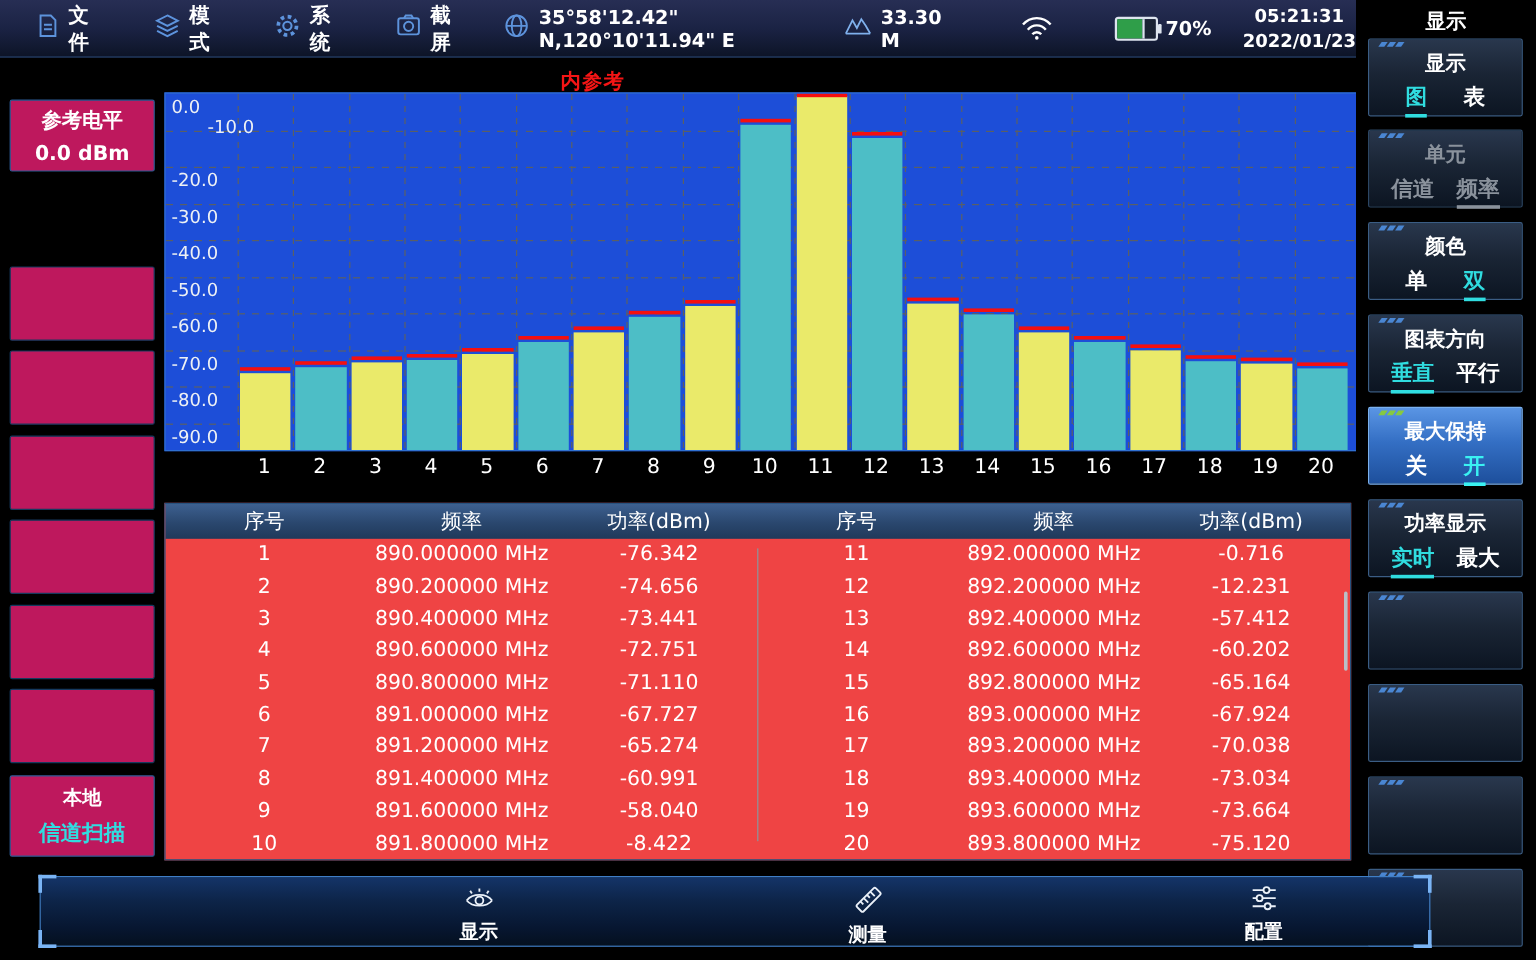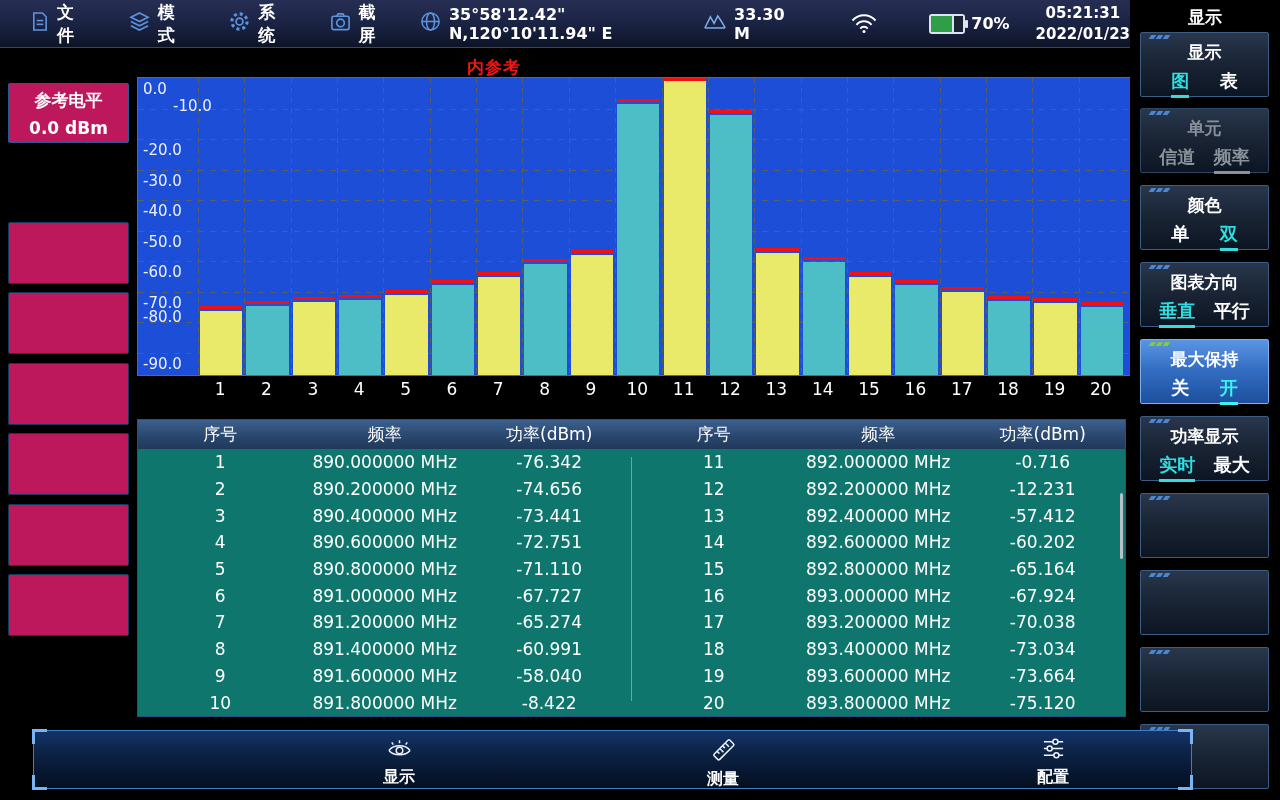--- a/index.html
+++ b/index.html
@@ -43,21 +43,21 @@
   .vgrid{position:absolute;top:0;height:100%;width:1px;
     background:repeating-linear-gradient(180deg,#5a5f64 0 5px,transparent 5px 10px);}
   .ytick{position:absolute;left:5px;color:#eef1f4;font-size:15px;}
   .bar{position:absolute;}
   .cap{position:absolute;height:3px;}
   .xlabels{position:relative;width:989px;height:27px;}
   .xtick{position:absolute;top:3px;color:#fff;font-size:17px;text-align:center;}
 
   
   .table-panel{position:absolute;left:137px;top:419px;width:989px;height:298px;box-sizing:border-box;
-    border:1px solid #28527e;background:#0f766e;}
+    border:1px solid #28527e;background:#ef4444;}
   .thead{display:flex;height:29px;align-items:center;color:#fff;font-size:17px;
     background:linear-gradient(180deg,#3d6090 0%,#2a476e 55%,#20395a 100%);}
   .thead .half,.tbody .half{width:50%;}
   .thead .half{display:flex;}
   .hcell{width:33.33%;text-align:center;}
   .tbody{position:relative;display:flex;height:267px;}
   .tbody .half{display:flex;flex-direction:column;}
   .trow{display:flex;height:26.7px;align-items:center;color:#fff;font-size:17px;}
   .tcell{width:33.33%;text-align:center;}
   .tdivider{position:absolute;left:493px;top:8px;width:1px;height:244px;background:#8d949c;}
@@ -176,20 +176,24 @@
     <div class="l2">0.0 dBm</div>
   </div>
   <div id="leftEmpties">
       <div class="lbox empty" style="top: 222px; height: 62px;"></div>
       <div class="lbox empty" style="top: 292px; height: 62px;"></div>
       <div class="lbox empty" style="top: 363px; height: 62px;"></div>
       <div class="lbox empty" style="top: 433px; height: 62px;"></div>
       <div class="lbox empty" style="top: 504px; height: 62px;"></div>
       <div class="lbox empty" style="top: 574px; height: 62px;"></div>
     </div>
+  <div class="lbox local" style="top:646px;height:68px;">
+    <div class="l1">本地</div>
+    <div class="l2">信道扫描</div>
+  </div>
 
   <div class="chart-wrap">
     <div class="chart-title" style="color: rgb(245, 21, 21);">内参考</div>
     <div class="plot" id="plotArea">
         <div class="hgrid" style="top: 30.5px;"></div>
         <div class="hgrid" style="top: 61px;"></div>
         <div class="hgrid" style="top: 91.5px;"></div>
         <div class="hgrid" style="top: 122px;"></div>
         <div class="hgrid" style="top: 152.5px;"></div>
         <div class="hgrid" style="top: 183px;"></div>
@@ -217,21 +221,21 @@
         <div class="vgrid" style="left: 894.3px;"></div>
         <div class="vgrid" style="left: 940.65px;"></div>
         <div class="ytick" style="top: 2px;">0.0</div>
         <div class="ytick" style="top: 19px; margin-left: 30px;">-10.0</div>
         <div class="ytick" style="top: 63px;">-20.0</div>
         <div class="ytick" style="top: 93.5px;">-30.0</div>
         <div class="ytick" style="top: 124px;">-40.0</div>
         <div class="ytick" style="top: 154.5px;">-50.0</div>
         <div class="ytick" style="top: 185px;">-60.0</div>
         <div class="ytick" style="top: 215.5px;">-70.0</div>
-        <div class="ytick" style="top: 230px;">-80.0</div>
+        <div class="ytick" style="top: 246px;">-80.0</div>
         <div class="ytick" style="top: 276.5px;">-90.0</div>
         <div class="bar" style="left: 62px; width: 42.35px; top: 232.843px; height: 64.1569px; background: rgb(234, 234, 106);"></div>
         <div class="cap" style="left: 62px; width: 42.35px; top: 227.843px; background: rgb(245, 15, 15);"></div>
         <div class="bar" style="left: 108.35px; width: 42.35px; top: 227.701px; height: 69.2992px; background: rgb(77, 190, 198);"></div>
         <div class="cap" style="left: 108.35px; width: 42.35px; top: 222.701px; background: rgb(245, 15, 15);"></div>
         <div class="bar" style="left: 154.7px; width: 42.35px; top: 223.995px; height: 73.0049px; background: rgb(234, 234, 106);"></div>
         <div class="cap" style="left: 154.7px; width: 42.35px; top: 218.995px; background: rgb(245, 15, 15);"></div>
         <div class="bar" style="left: 201.05px; width: 42.35px; top: 221.891px; height: 75.1094px; background: rgb(77, 190, 198);"></div>
         <div class="cap" style="left: 201.05px; width: 42.35px; top: 216.891px; background: rgb(245, 15, 15);"></div>
         <div class="bar" style="left: 247.4px; width: 42.35px; top: 216.885px; height: 80.1145px; background: rgb(234, 234, 106);"></div>

